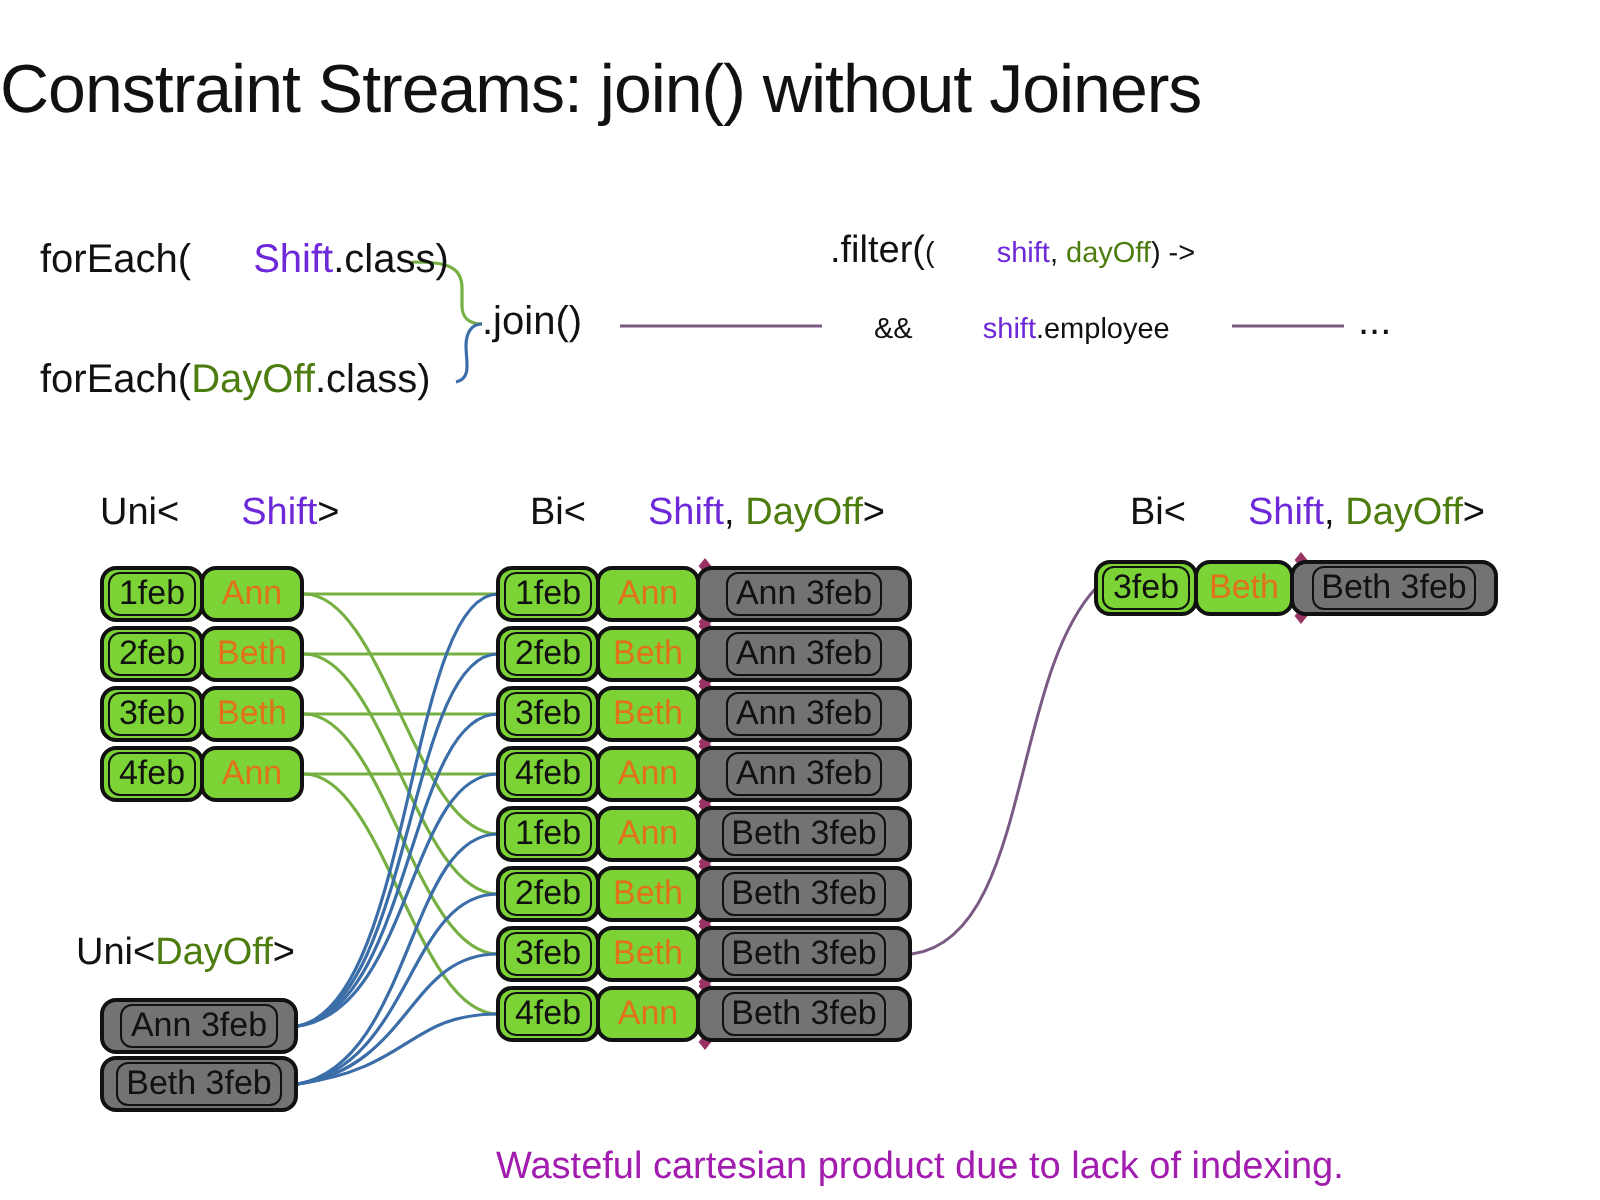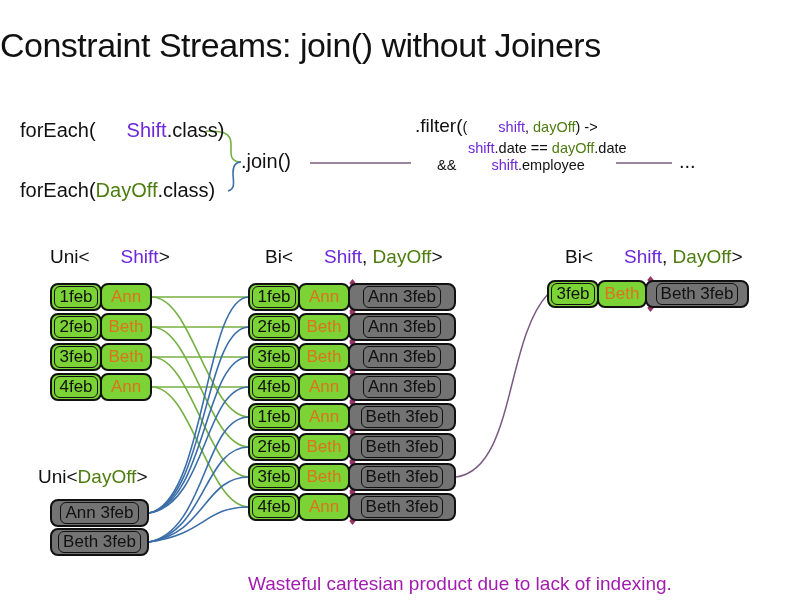--- a/index.html
+++ b/index.html
@@ -86,21 +86,20 @@
   </svg>
 
   <div class="code" style="left:20px;top:119px"><span>forEach(</span><span class="cg">Shift</span><span>.class)</span></div>
 
   <div class="code" style="left:20px;top:179px"><span>forEach(</span><span class="cb">DayOff</span><span>.class)</span></div>
 
   <div class="code" style="left:241px;top:150px">.join()</div>
 
   <div class="code big" style="left:415px;top:115px"><span>.filter(</span><span class="fsm">(</span><span class="fsm cg">shift</span><span class="fsm">, </span><span class="fsm cb">dayOff</span><span class="fsm">) -&gt;</span></div>
 
-  <div class="code fsm" style="left:437px;top:140px"><span class="cg">shift</span><span>.date == </span><span class="cb">dayOff</span><span>.date</span></div>
 
   <div class="code fsm" style="left:437px;top:157px"><span>&amp;&amp; </span><span class="cg">shift</span><span>.employee</span></div>
 
 
   <div class="code" style="left:679px;top:150px">...</div>
 
   <div class="hdr" style="left:50px;top:246px"><span>Uni&lt;</span><span class="cg">Shift</span><span>&gt;</span></div>
 
   <div class="hdr" style="left:265px;top:246px"><span>Bi&lt;</span><span class="cg">Shift</span><span>, </span><span class="cb">DayOff</span><span>&gt;</span></div>
 

